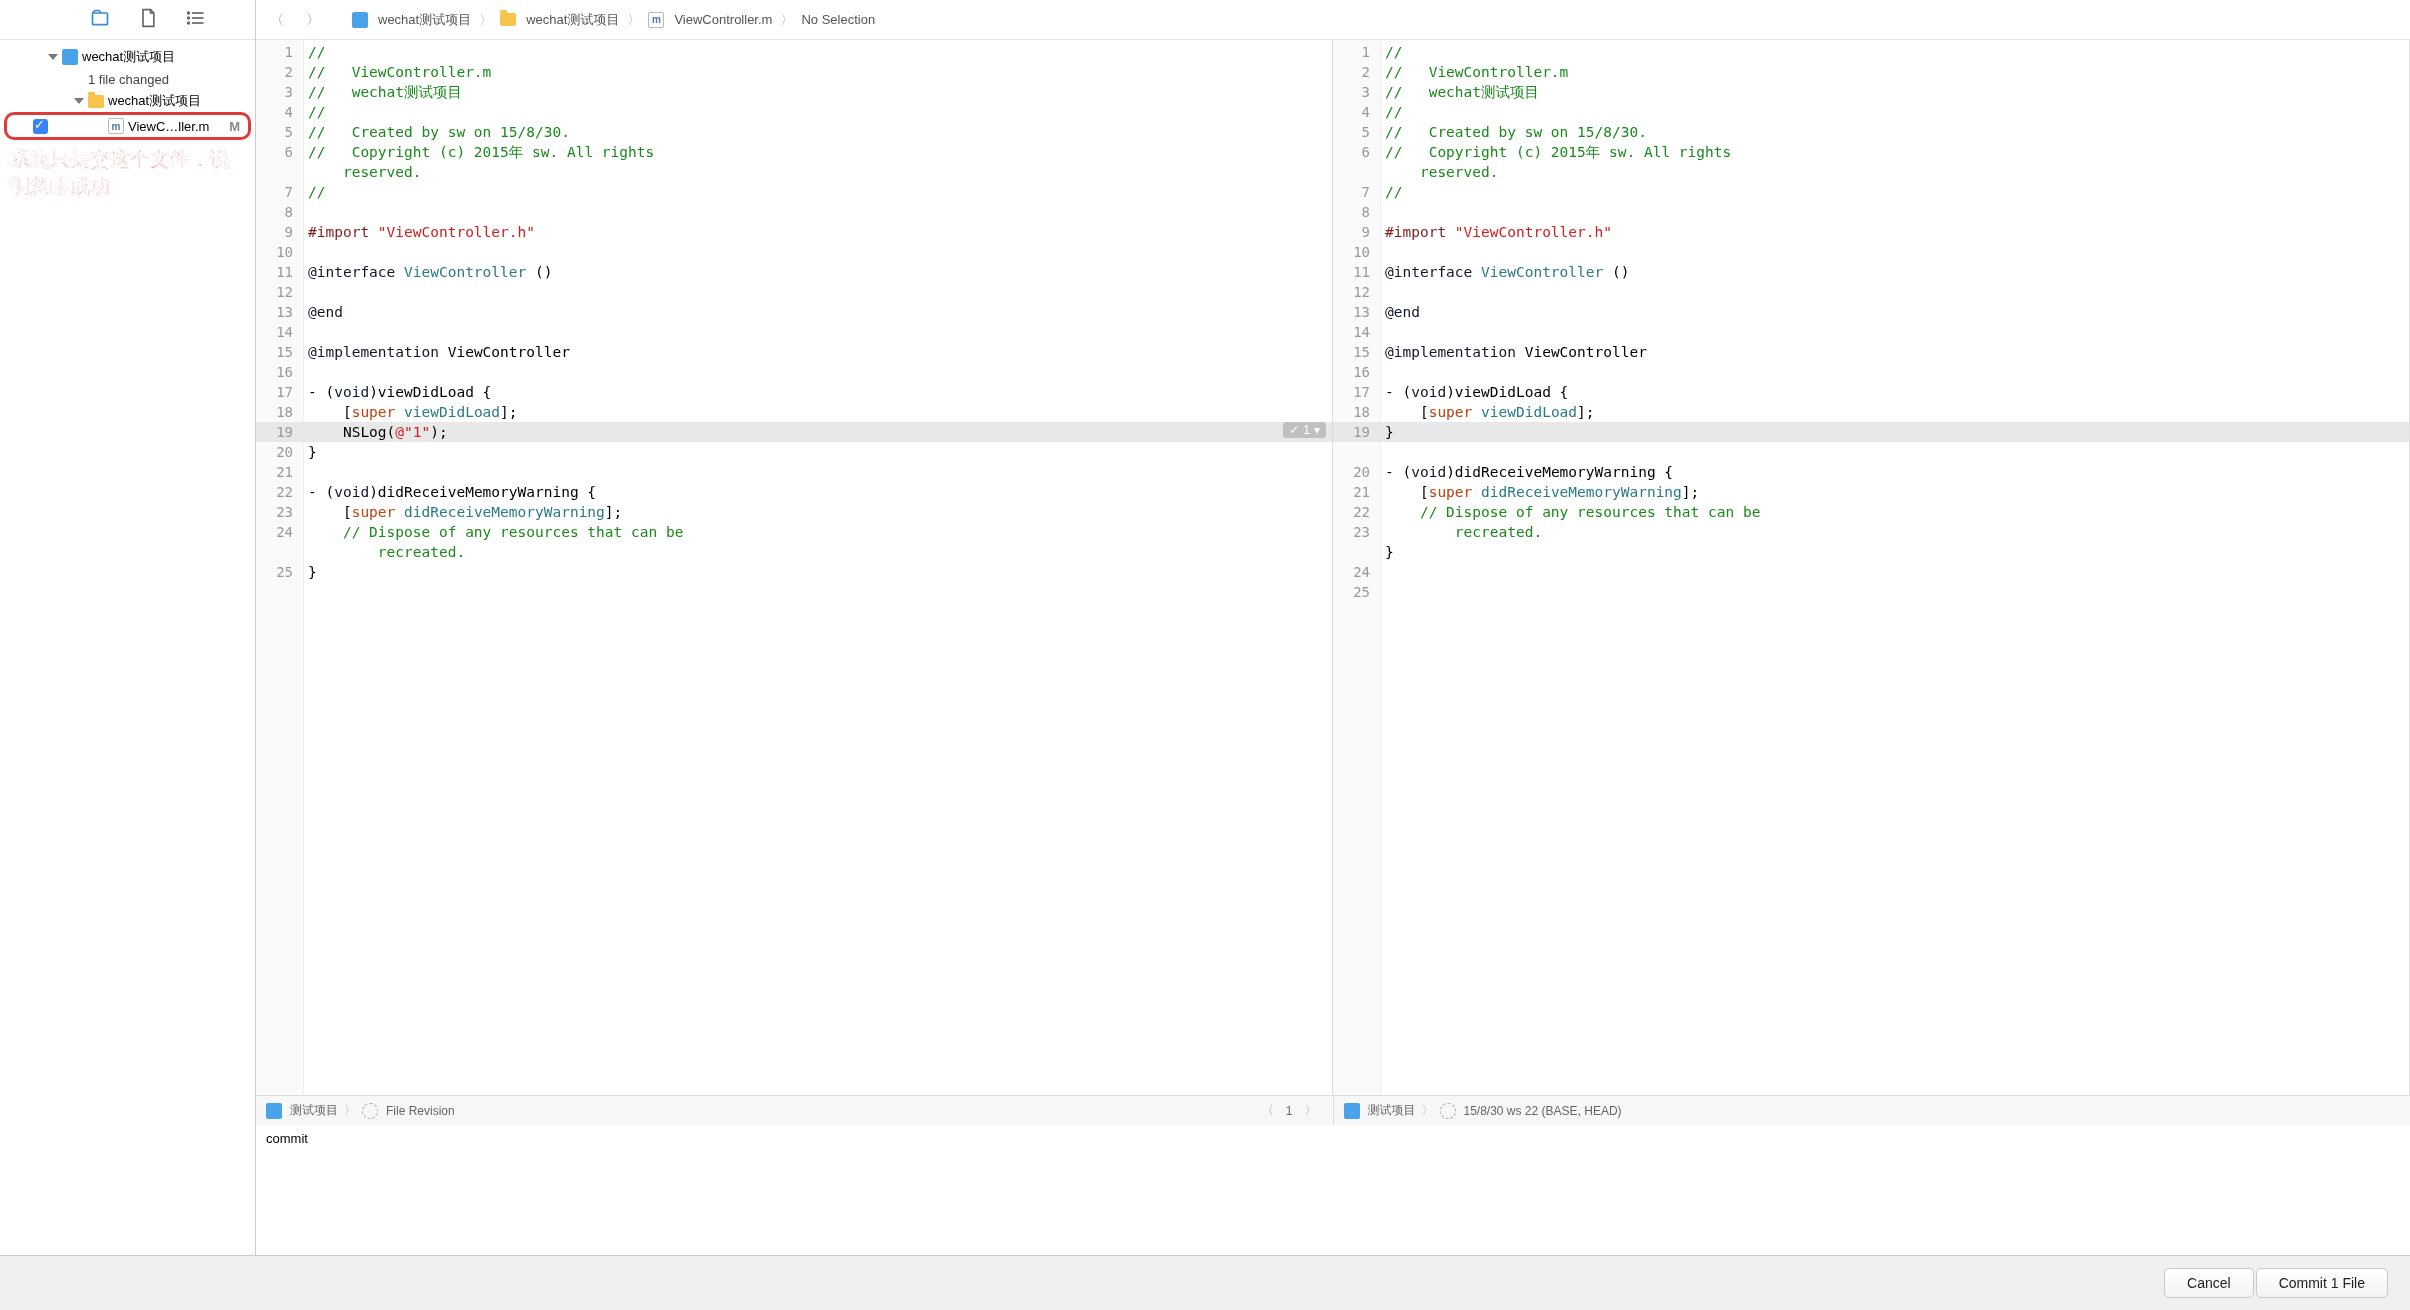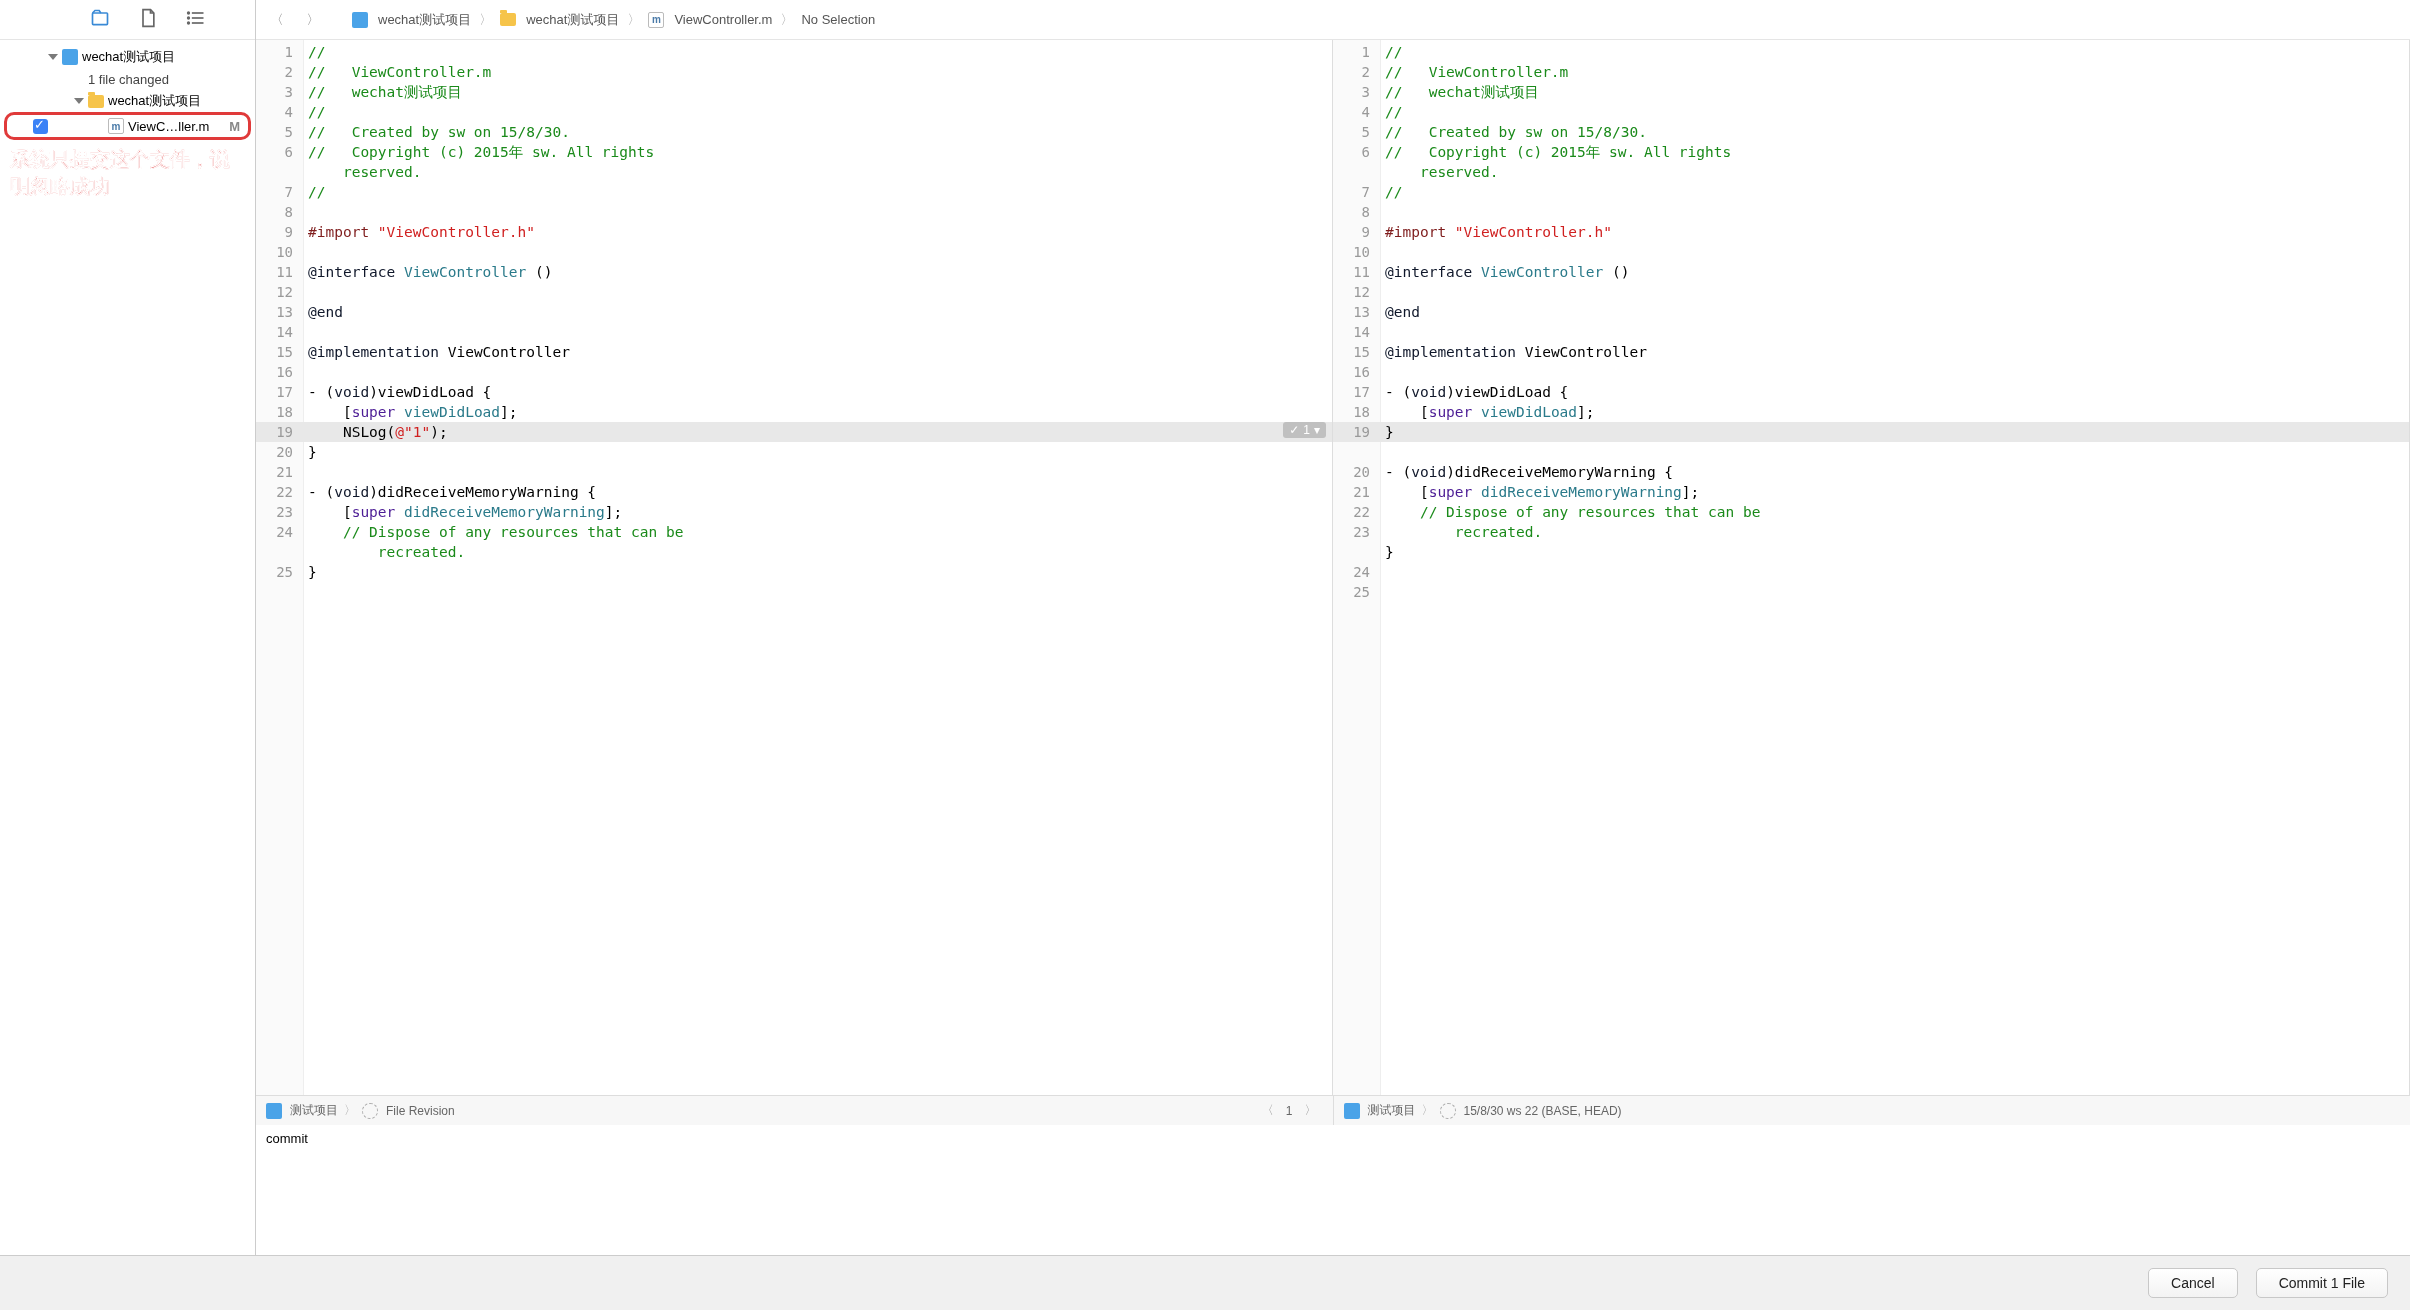--- a/index.html
+++ b/index.html
@@ -35,32 +35,32 @@
 .gutter div{height:20px;line-height:20px;padding-right:10px}
 .code{flex:1;font-family:Menlo,monospace;font-size:14.5px;padding-top:2px;white-space:pre;overflow:hidden}
 .code .ln{height:20px;line-height:20px;padding-left:4px}
 .hl-line{background:#e8e8e8;position:absolute;left:0;right:0;height:20px;z-index:0}
 .code .ln,.gutter div{position:relative;z-index:1}
 .tok-comment{color:#1a8a1a}
 .tok-keyword{color:#0f172a}
 .tok-pre{color:#7f1d1d}
 .tok-string{color:#d02020}
 .tok-type{color:#2a7a8a}
-.tok-super{color:#4c1d95}
+.tok-super{color:#c2410c}
 .diff-badge{position:absolute;right:6px;top:382px;display:flex;align-items:center;gap:4px;background:#c0c0c0;border-radius:3px;padding:1px 6px;color:#fff;font-size:12px;z-index:3}
 
 .btm-bar{height:30px;display:flex;border-top:1px solid #ddd;background:#f7f7f7;font-size:12px;color:#666}
 .btm-half{flex:1;display:flex;align-items:center;gap:8px;padding:0 10px}
 .btm-sep{border-left:1px solid #ddd;height:100%}
 .pager{display:flex;align-items:center;gap:12px;margin-left:auto;margin-right:6px}
 .pager .pg{color:#999}
 
 .commit-box{height:130px;padding:6px 10px;font-size:13px;background:#fff}
 
-.footer{height:54px;background:#f0f0f0;display:flex;align-items:center;justify-content:flex-end;gap:18px;padding-right:22px}
+.footer{height:54px;background:#f0f0f0;display:flex;align-items:center;justify-content:flex-end;gap:2px;padding-right:22px}
 .btn{background:linear-gradient(#fff,#f3f3f3);border:1px solid #c8c8c8;border-radius:5px;height:30px;padding:0 22px;font-size:14px;color:#222;cursor:pointer}
 
 .folder-ic{width:16px;height:13px;background:#f6c44a;border-radius:2px;display:inline-block;position:relative}
 .folder-ic::before{content:"";position:absolute;top:-3px;left:0;width:7px;height:3px;background:#f6c44a;border-radius:1px 1px 0 0}
 .proj-ic{width:16px;height:16px;background:#4aa3e8;border-radius:2px;display:inline-block}
 .m-ic{width:16px;height:16px;background:#fff;border:1px solid #bbb;border-radius:2px;display:inline-flex;align-items:center;justify-content:center;font-size:10px;color:#4a7aa8;font-weight:600}
 .disc{display:inline-block;width:0;height:0;border-left:5px solid transparent;border-right:5px solid transparent;border-top:6px solid #7a7a7a}
 .clock-ic{width:16px;height:16px;border:1.5px dashed #aaa;border-radius:50%;display:inline-block;position:relative}
 </style>
 </head>

